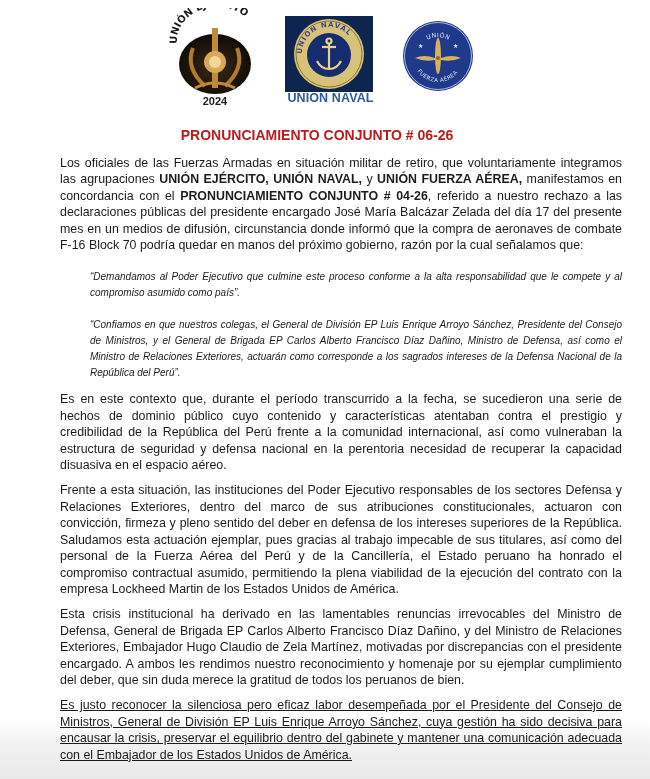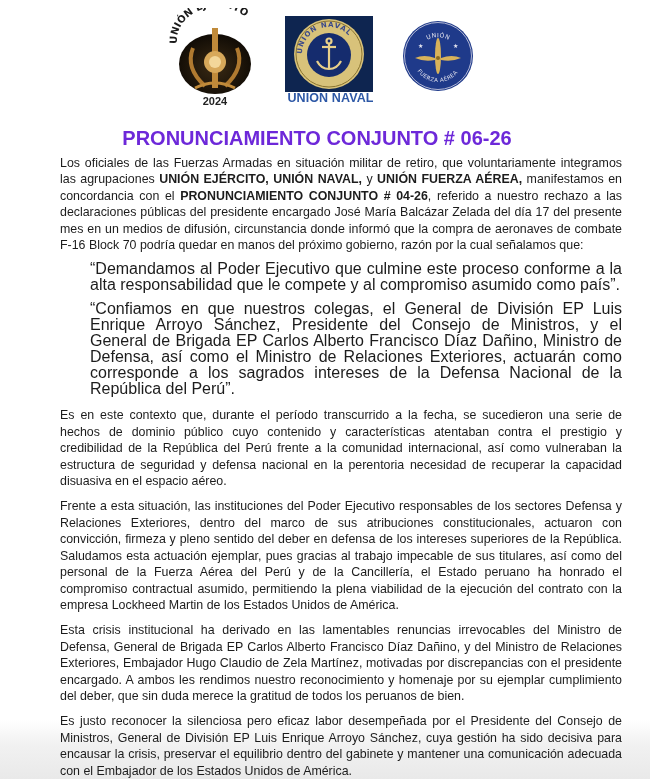--- a/index.html
+++ b/index.html
@@ -12,25 +12,25 @@
   }
   .logos { position: absolute; top: 0; left: 0; width: 650px; height: 115px; }
   .logo { position: absolute; }
   .logo-ejercito { left: 165px; top: 8px; width: 100px; height: 100px; }
   .logo-naval { left: 285px; top: 16px; width: 88px; height: 76px; background: #0e2550; }
   .logo-naval-caption { position: absolute; left: 283px; top: 91px; width: 95px; text-align: center;
     font-weight: bold; font-size: 12.5px; color: #2d58a6; letter-spacing: 0.1px; }
   .logo-fuerza { left: 402px; top: 20px; width: 72px; height: 72px; }
 
   .title { position: absolute; top: 127px; left: 0; width: 634px; text-align: center;
-    font-family: "Liberation Sans", sans-serif; font-weight: bold; font-size: 20px; color: #6d28d9; }
+    font-family: "Liberation Sans", sans-serif; font-weight: bold; font-size: 14px; color: #b91c1c; }
 
   .body { position: absolute; left: 60px; top: 155px; width: 562px; font-size: 12.4px; line-height: 16.4px; }
   .p { margin: 0; text-align: justify; }
-  .quote { margin: 0 0 0 30px; width: 532px; font-size: 16px; line-height: 16px; text-align: justify; }
+  .quote { margin: 16px 0 0 30px; width: 532px; font-style: italic; font-size: 10px; line-height: 16px; text-align: justify; }
   b { font-weight: bold; }
 </style>
 </head>
 <body>
 
 <div class="logos">
 
   <svg class="logo logo-ejercito" viewBox="0 0 100 100">
     <defs>
       <path id="arcE" d="M12,36 A40,34 0 0 1 92,30"></path>
@@ -100,16 +100,16 @@
 
 <div class="body">
   <p class="p" style="margin-bottom:8px;"><span>Los oficiales de las Fuerzas Armadas en situación militar de retiro, que voluntariamente integramos las agrupaciones </span><b>UNIÓN EJÉRCITO, UNIÓN NAVAL,</b><span> y </span><b>UNIÓN FUERZA AÉREA,</b><span> manifestamos en concordancia con el </span><b>PRONUNCIAMIENTO CONJUNTO # 04-26</b><span>, referido a nuestro rechazo a las declaraciones públicas del presidente encargado José María Balcázar Zelada del día 17 del presente mes en un medios de difusión, circunstancia donde informó que la compra de aeronaves de combate F-16 Block 70 podría quedar en manos del próximo gobierno, razón por la cual señalamos que:</span></p>
 
   <p class="quote" style="margin-bottom:8px;">“Demandamos al Poder Ejecutivo que culmine este proceso conforme a la alta responsabilidad que le compete y al compromiso asumido como país”.</p>
   <p class="quote" style="margin-bottom:10px;">“Confiamos en que nuestros colegas, el General de División EP Luis Enrique Arroyo Sánchez, Presidente del Consejo de Ministros, y el General de Brigada EP Carlos Alberto Francisco Díaz Dañino, Ministro de Defensa, así como el Ministro de Relaciones Exteriores, actuarán como corresponde a los sagrados intereses de la Defensa Nacional de la República del Perú”.</p>
 
   <p class="p" style="margin-bottom:9px;">Es en este contexto que, durante el período transcurrido a la fecha, se sucedieron una serie de hechos de dominio público cuyo contenido y características atentaban contra el prestigio y credibilidad de la República del Perú frente a la comunidad internacional, así como vulneraban la estructura de seguridad y defensa nacional en la perentoria necesidad de recuperar la capacidad disuasiva en el espacio aéreo.</p>
   <p class="p" style="margin-bottom:9px;">Frente a esta situación, las instituciones del Poder Ejecutivo responsables de los sectores Defensa y Relaciones Exteriores, dentro del marco de sus atribuciones constitucionales, actuaron con convicción, firmeza y pleno sentido del deber en defensa de los intereses superiores de la República. Saludamos esta actuación ejemplar, pues gracias al trabajo impecable de sus titulares, así como del personal de la Fuerza Aérea del Perú y de la Cancillería, el Estado peruano ha honrado el compromiso contractual asumido, permitiendo la plena viabilidad de la ejecución del contrato con la empresa Lockheed Martin de los Estados Unidos de América.</p>
   <p class="p" style="margin-bottom:9px;">Esta crisis institucional ha derivado en las lamentables renuncias irrevocables del Ministro de Defensa, General de Brigada EP Carlos Alberto Francisco Díaz Dañino, y del Ministro de Relaciones Exteriores, Embajador Hugo Claudio de Zela Martínez, motivadas por discrepancias con el presidente encargado. A ambos les rendimos nuestro reconocimiento y homenaje por su ejemplar cumplimiento del deber, que sin duda merece la gratitud de todos los peruanos de bien.</p>
-  <p class="p" style="margin-bottom:20px;">Es justo reconocer la silenciosa pero eficaz labor desempeñada por el Presidente del Consejo de Ministros, General de División EP Luis Enrique Arroyo Sánchez, cuya gestión ha sido decisiva para encausar la crisis, preservar el equilibrio dentro del gabinete y mantener una comunicación adecuada con el Embajador de los Estados Unidos de América.</p>
+  <p class="p" style="margin-bottom:20px;text-decoration:underline;">Es justo reconocer la silenciosa pero eficaz labor desempeñada por el Presidente del Consejo de Ministros, General de División EP Luis Enrique Arroyo Sánchez, cuya gestión ha sido decisiva para encausar la crisis, preservar el equilibrio dentro del gabinete y mantener una comunicación adecuada con el Embajador de los Estados Unidos de América.</p>
 
   <p class="p" style="text-align:right;">Lima, 43 de abril 2026</p>
 </div>
 
 </body></html>

